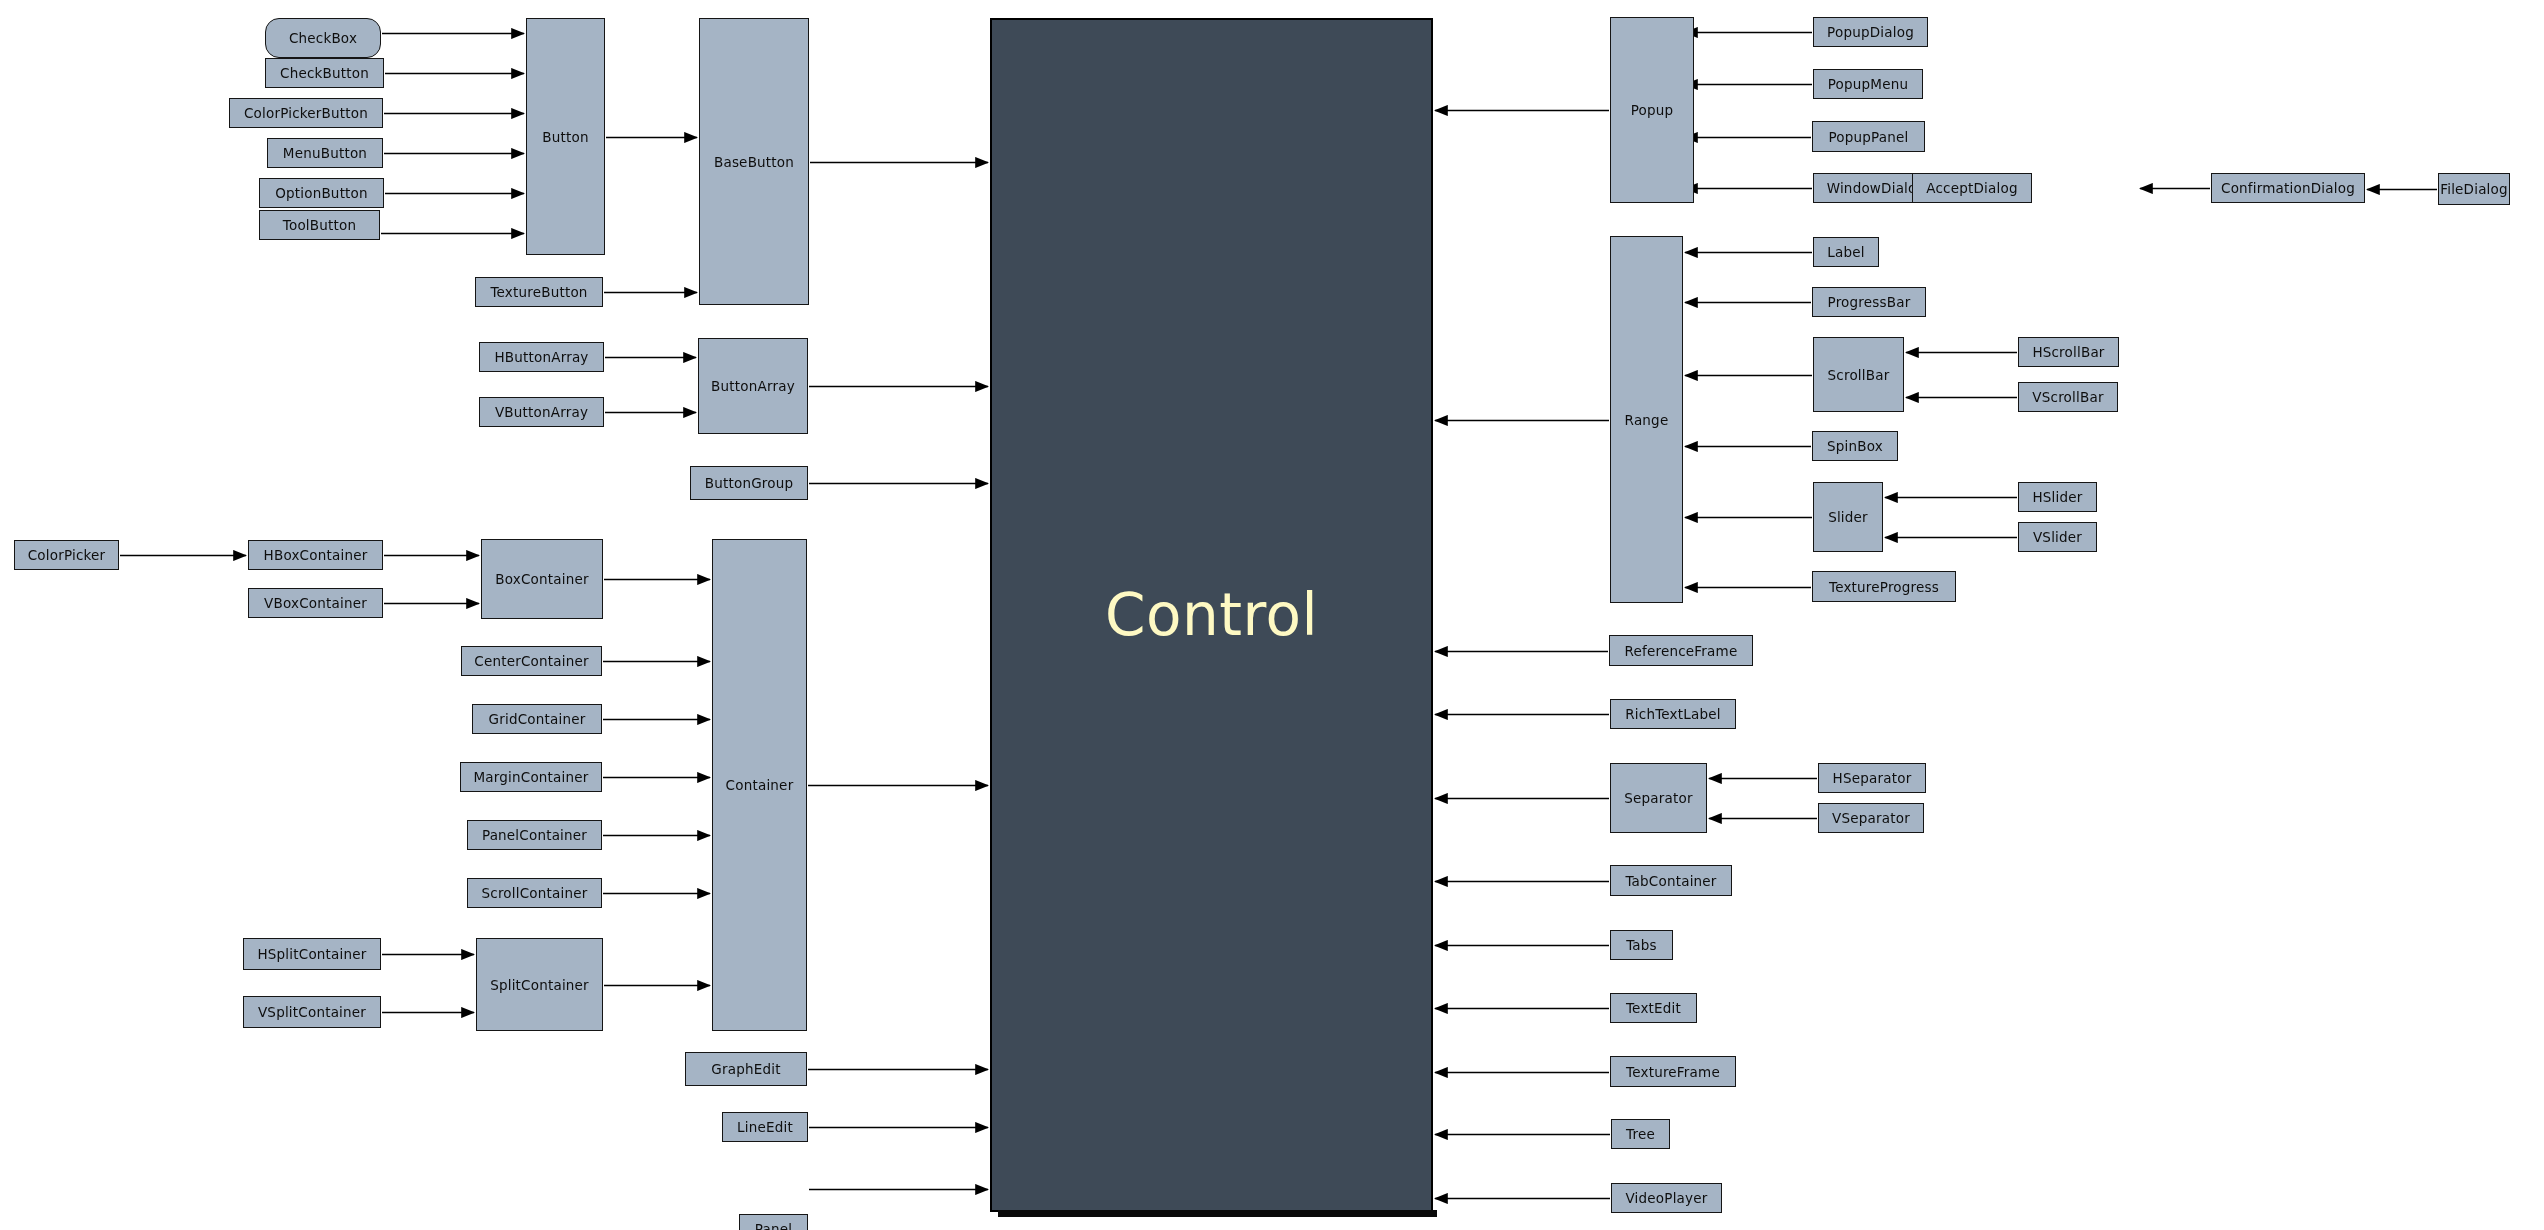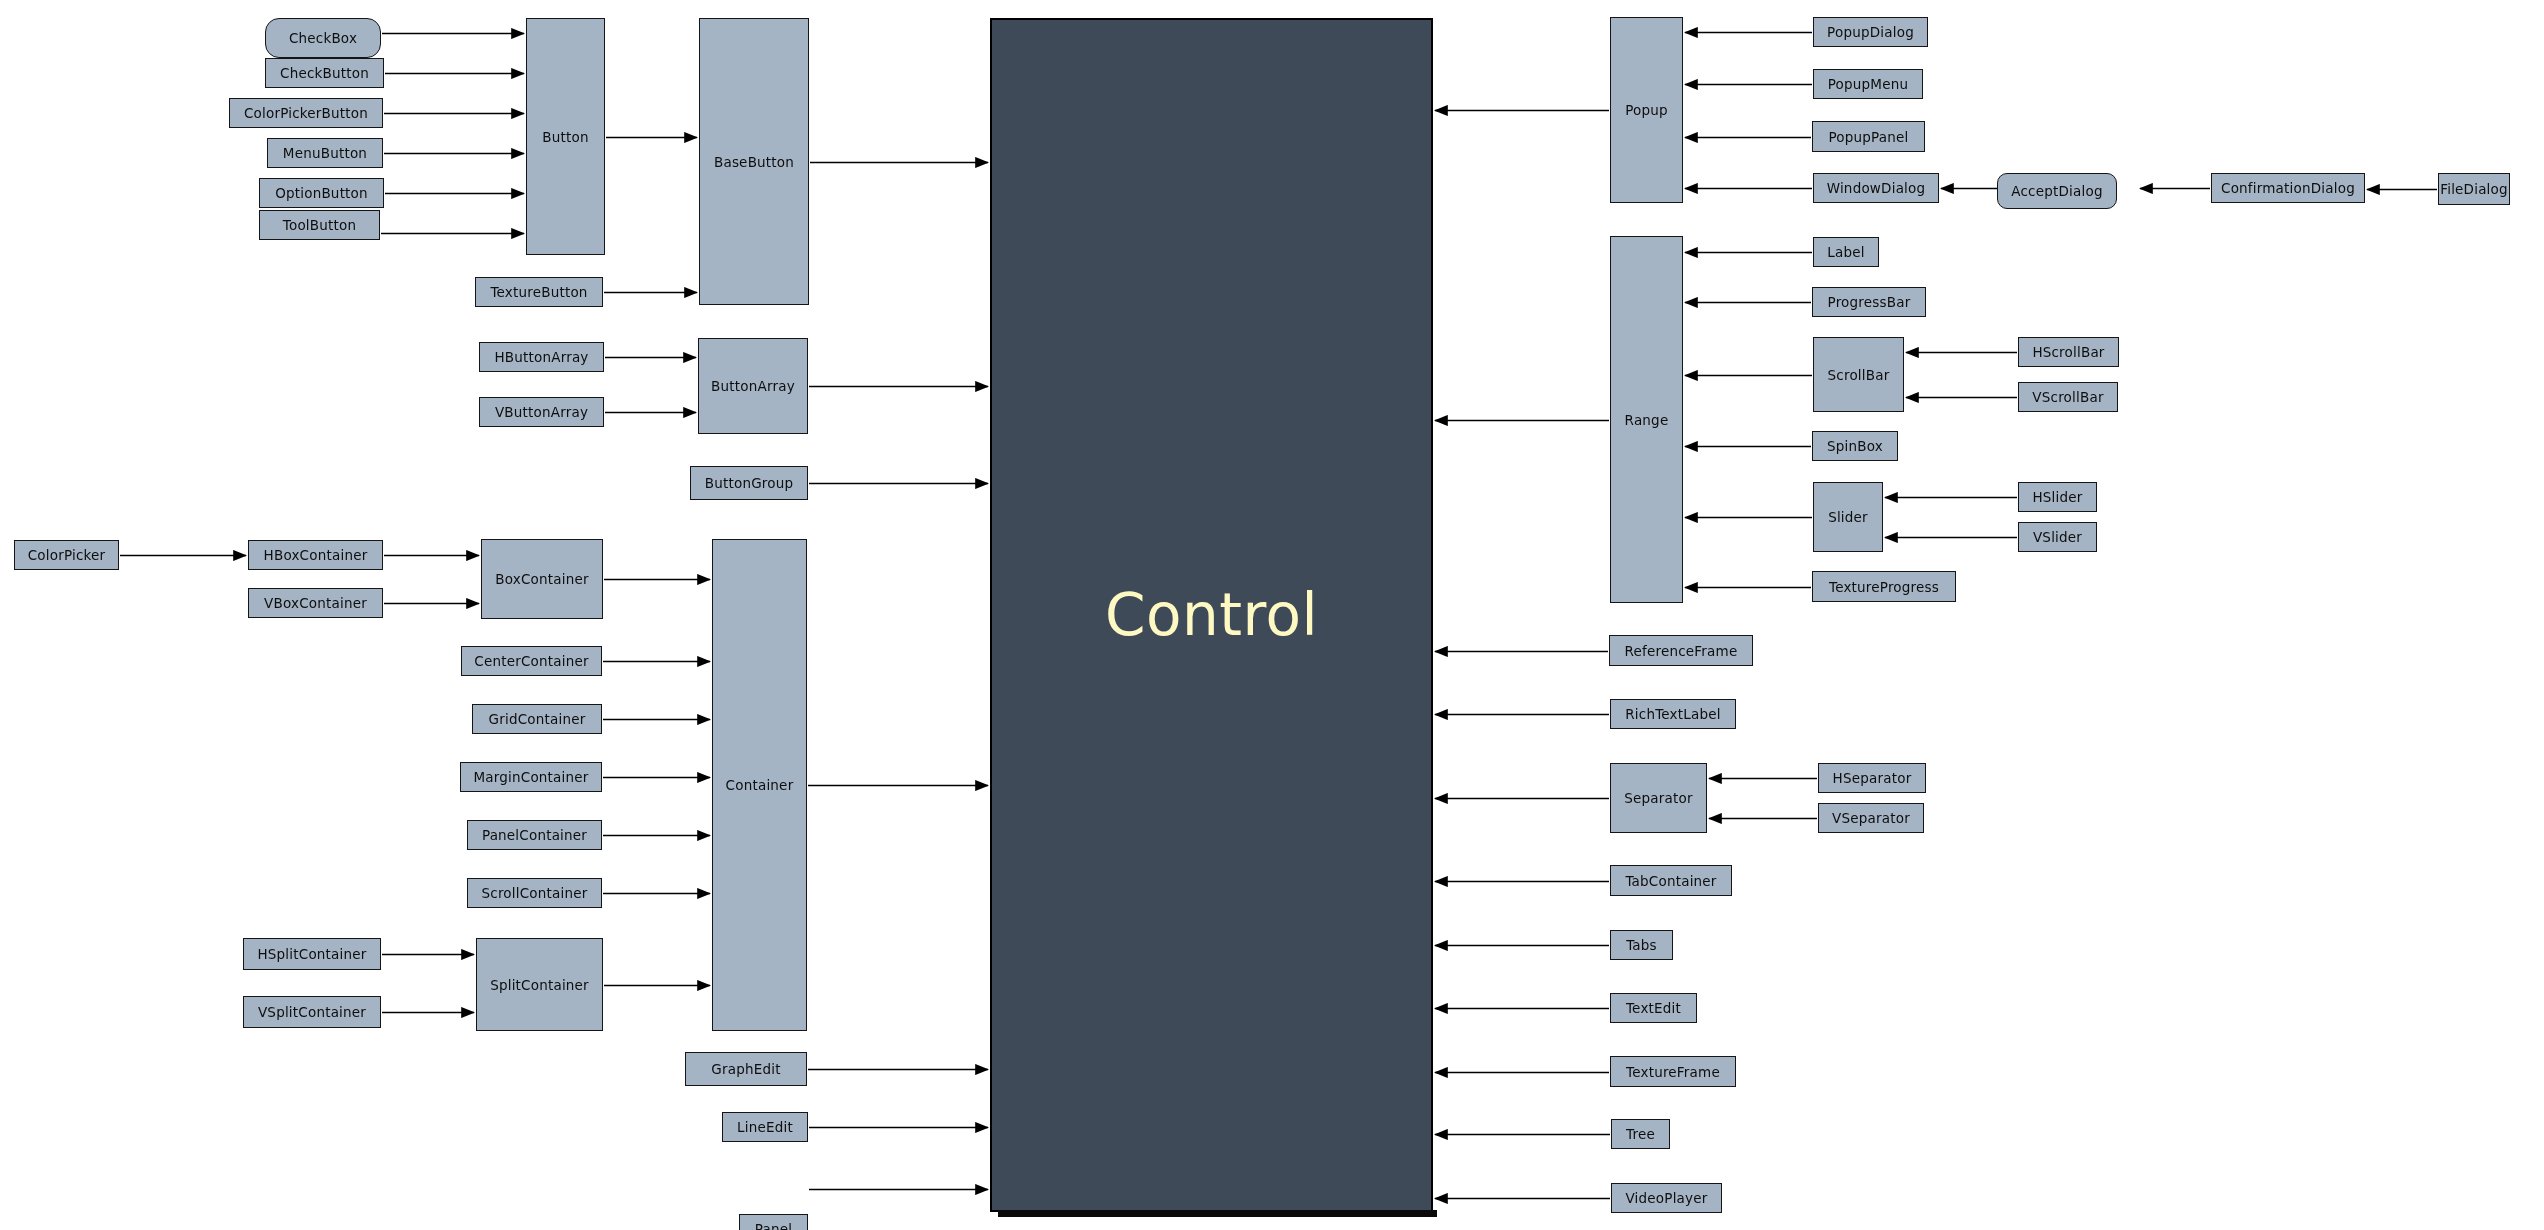--- a/index.html
+++ b/index.html
@@ -206,36 +206,36 @@
     </div>
     <div class="node" style="left: 722px; top: 1112px; width: 86px; height: 30px;">
       <span class="node-label">LineEdit</span>
     </div>
     <div class="node" style="left: 739px; top: 1174px; width: 69px; height: 30px; margin-top: 40px;">
       <span class="node-label">Panel</span>
     </div>
     <div class="node root" style="left: 990px; top: 18px; width: 443px; height: 1194px;">
       <span class="node-label">Control</span>
     </div>
-    <div class="node" style="left: 1610px; top: 17px; width: 73px; height: 186px;">
+    <div class="node" style="left: 1610px; top: 17px; width: 84px; height: 186px;">
       <span class="node-label">Popup</span>
     </div>
     <div class="node" style="left: 1813px; top: 17px; width: 115px; height: 30px;">
       <span class="node-label">PopupDialog</span>
     </div>
     <div class="node" style="left: 1813px; top: 69px; width: 110px; height: 30px;">
       <span class="node-label">PopupMenu</span>
     </div>
     <div class="node" style="left: 1812px; top: 121px; width: 113px; height: 31px;">
       <span class="node-label">PopupPanel</span>
     </div>
     <div class="node" style="left: 1813px; top: 173px; width: 126px; height: 30px;">
       <span class="node-label">WindowDialog</span>
     </div>
-    <div class="node" style="left: 1997px; top: 173px; width: 120px; height: 36px; border-radius: 10px;">
+    <div class="node" style="left: 1912px; top: 173px; width: 120px; height: 30px;">
       <span class="node-label">AcceptDialog</span>
     </div>
     <div class="node" style="left: 2211px; top: 173px; width: 154px; height: 30px;">
       <span class="node-label">ConfirmationDialog</span>
     </div>
     <div class="node" style="left: 2438px; top: 173px; width: 72px; height: 32px; text-align: right;">
       <span class="node-label">FileDialog</span>
     </div>
     <div class="node" style="left: 1610px; top: 236px; width: 73px; height: 367px;">
       <span class="node-label">Range</span>

